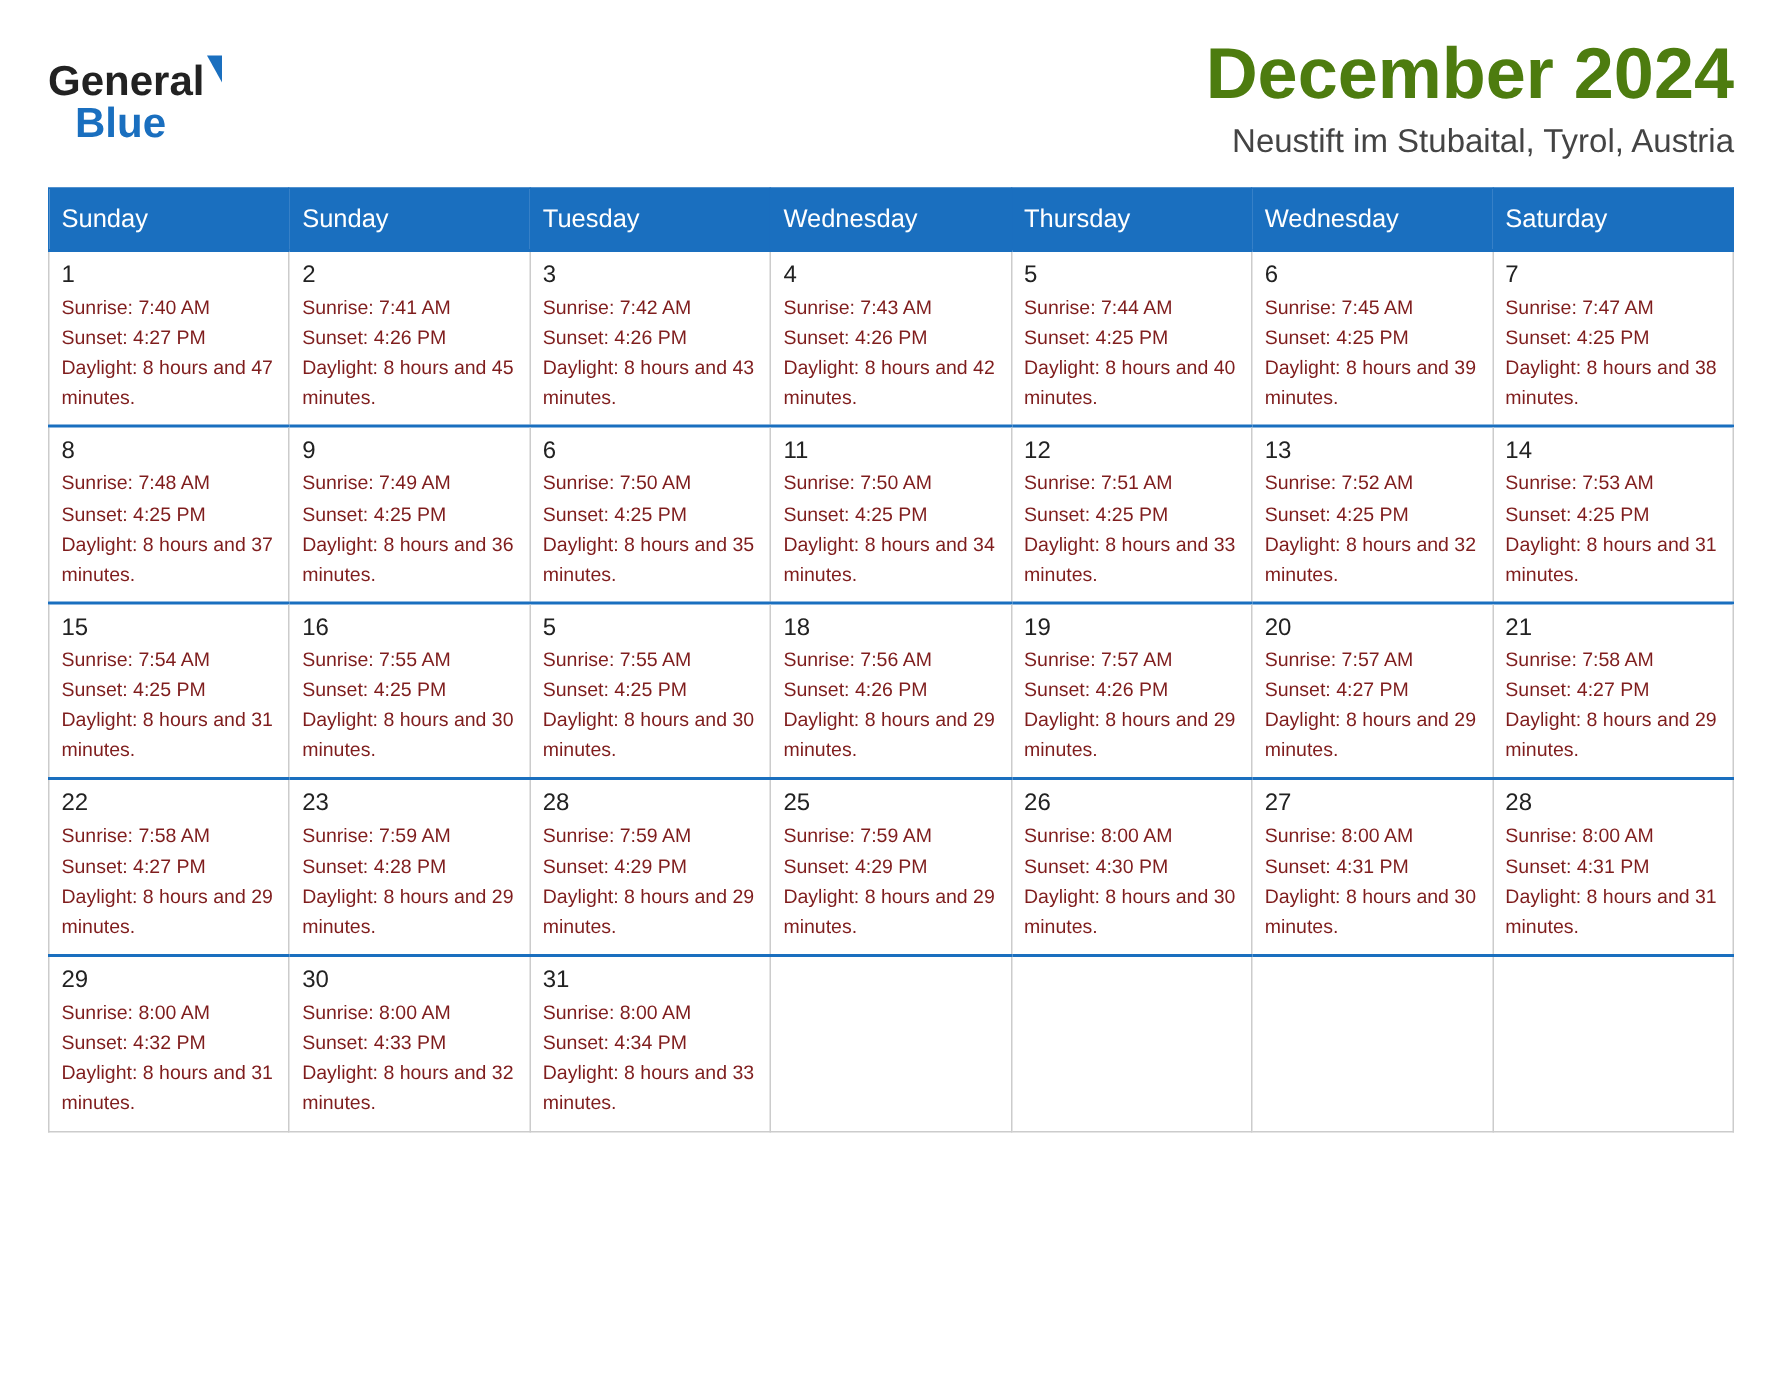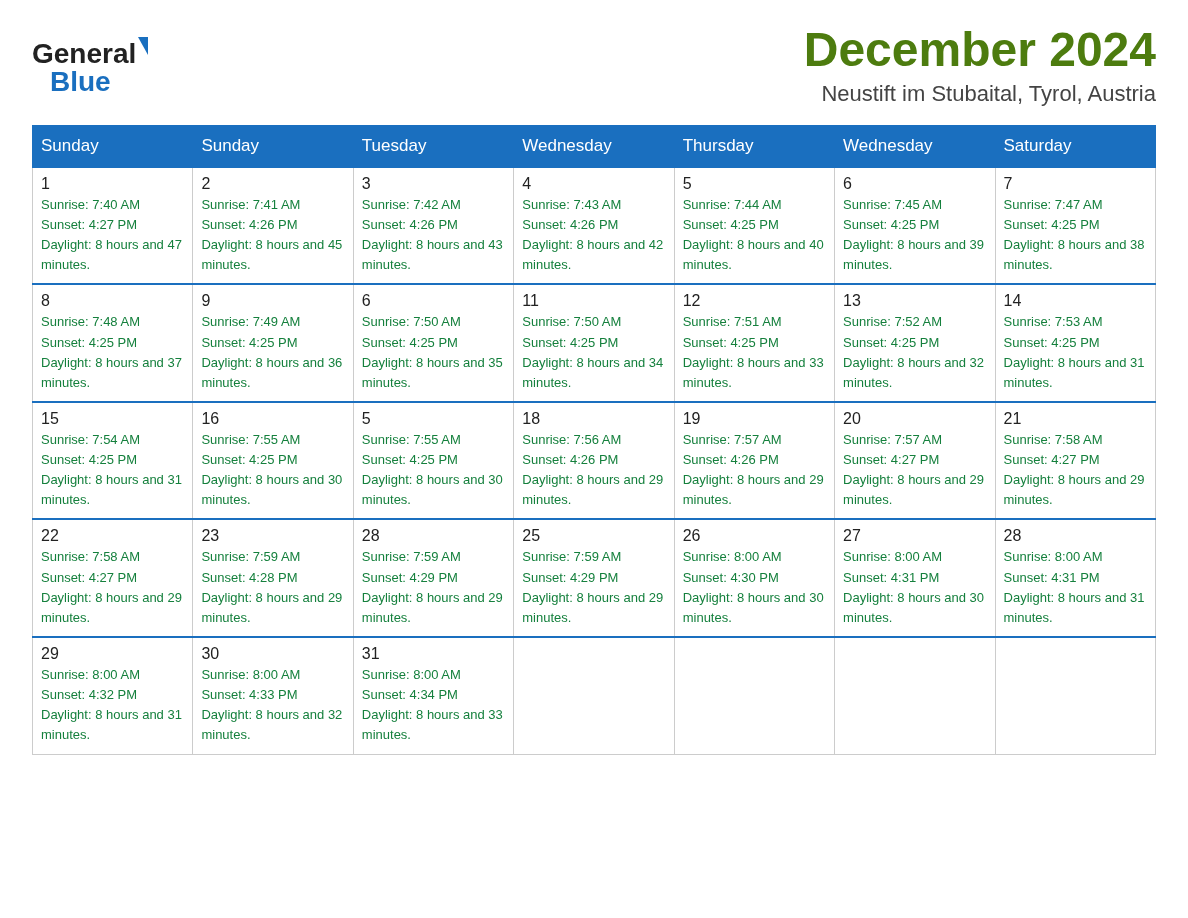--- a/index.html
+++ b/index.html
@@ -86,21 +86,21 @@
       height: 100px;
     }
     .day-number {
       font-size: 16px;
       font-weight: normal;
       color: #222;
       margin-bottom: 2px;
     }
     .day-info {
       font-size: 13px;
-      color: #15803d;
+      color: #7f1d1d;
       line-height: 1.55;
     }
     .week-row td {
       border-top: 2px solid #1a6fbf;
     }
     td.empty {
       background: #fff;
     }
   </style>
 </head>

